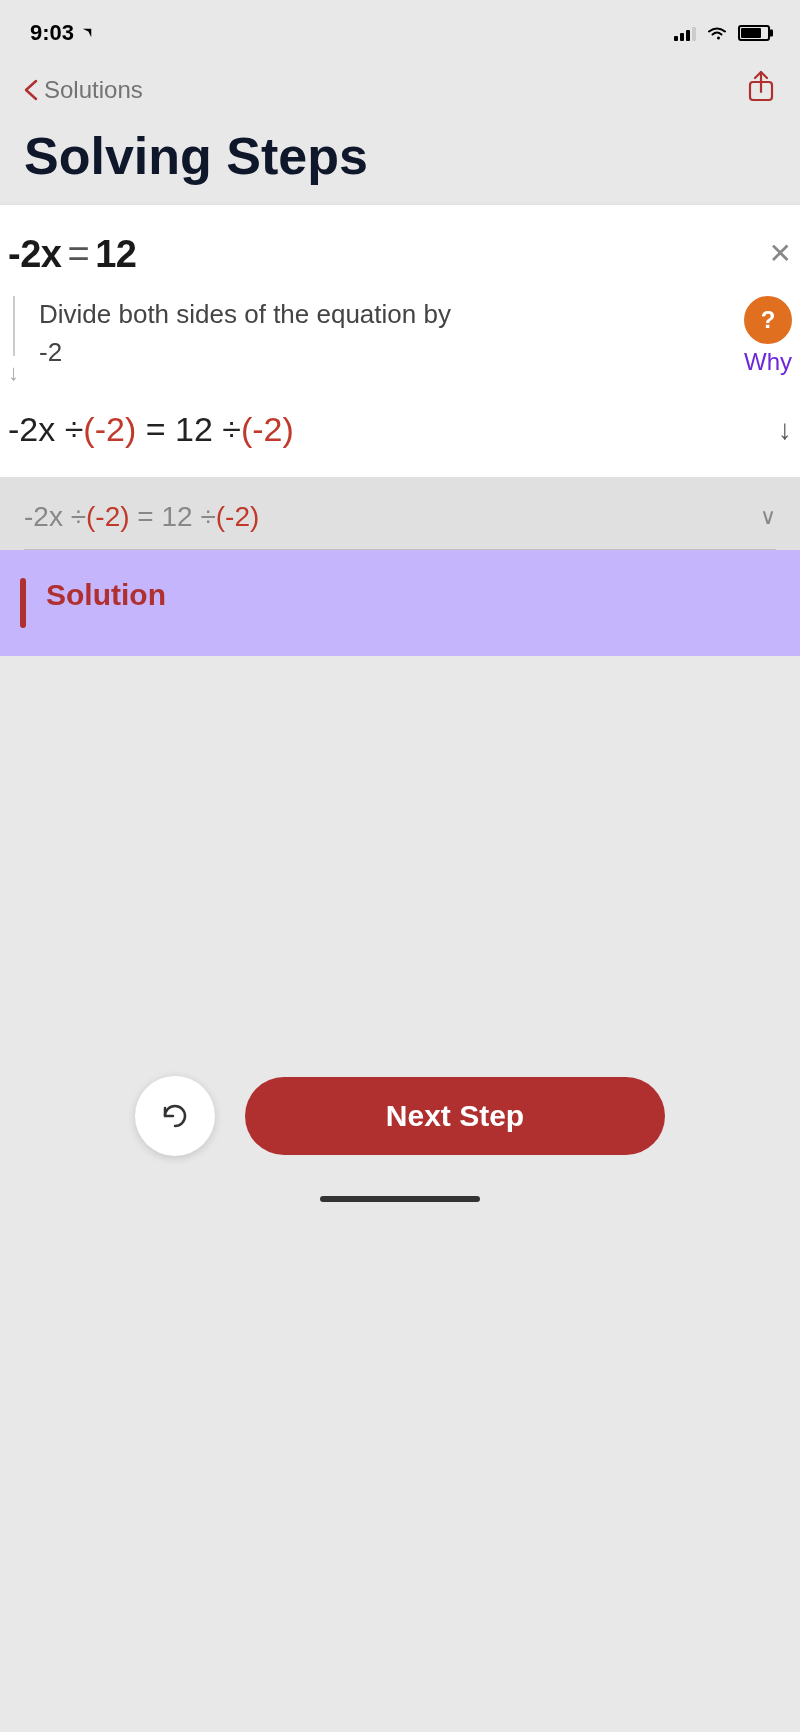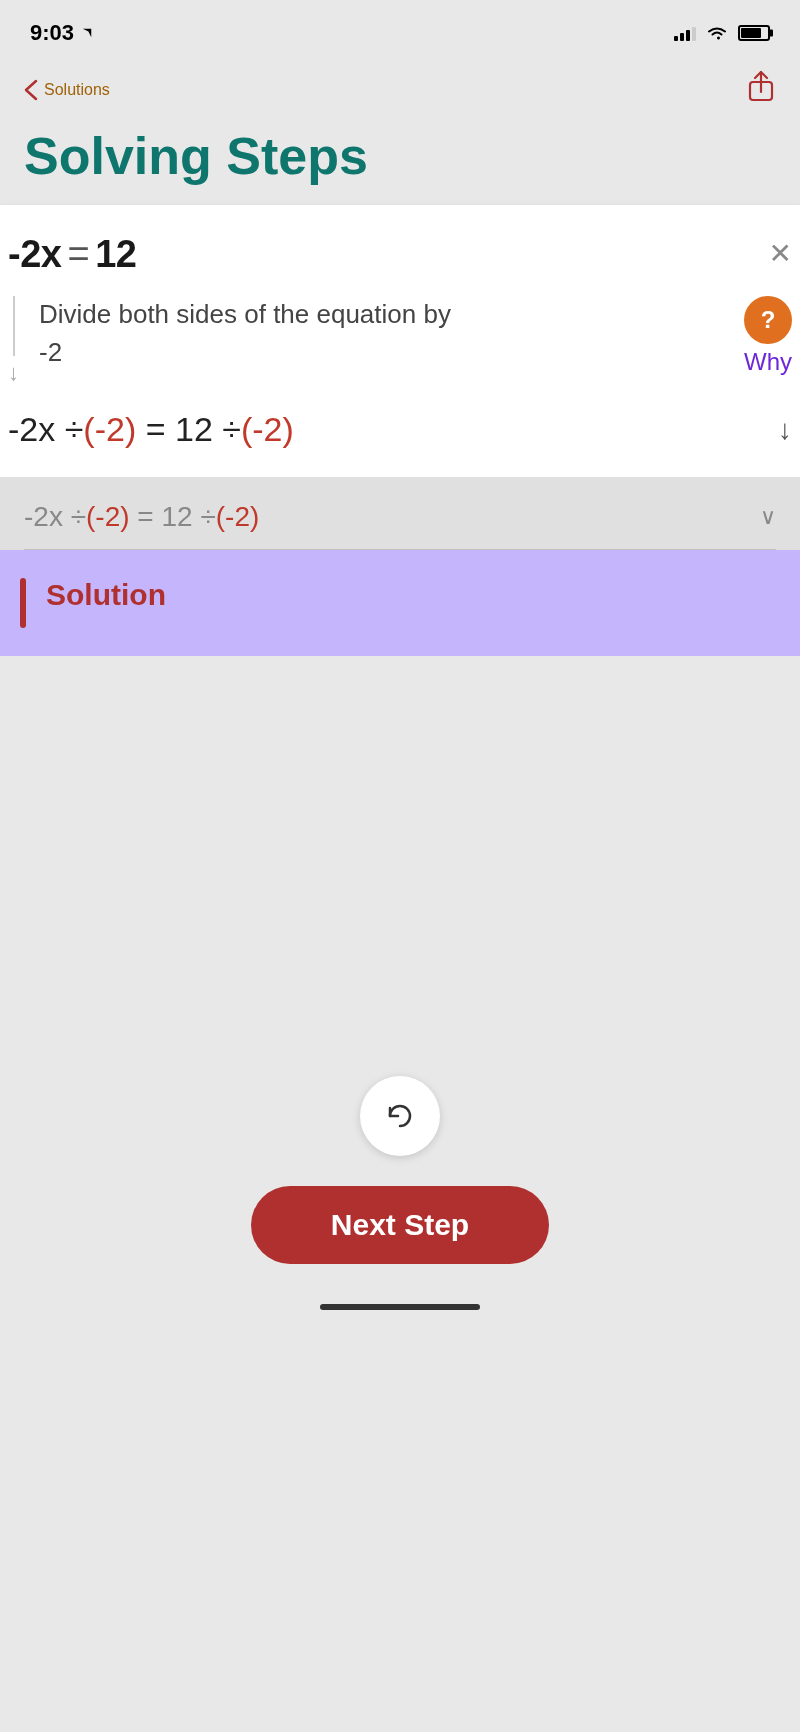--- a/index.html
+++ b/index.html
@@ -108,21 +108,21 @@
 
     
     .page-title-section {
       background: #e8e8e8;
       padding: 8px 24px 20px;
     }
 
     .page-title {
       font-size: 52px;
       font-weight: 800;
-      color: #0f766e;
+      color: #0f172a;
       line-height: 1.1;
     }
 
     
     .active-step-card {
       background: #fff;
       padding: 28px 8px 28px;
       margin-bottom: 0;
       box-shadow: 0 2px 8px rgba(0,0,0,0.08);
     }
@@ -310,21 +310,20 @@
 
     
     .bottom-bar {
       background: #e8e8e8;
       display: flex;
       align-items: center;
       justify-content: center;
       padding: 20px 24px 30px;
       gap: 30px;
       position: relative;
-      flex-direction: column;
     }
 
     .undo-btn {
       width: 80px;
       height: 80px;
       border-radius: 50%;
       background: #fff;
       display: flex;
       align-items: center;
       justify-content: center;
@@ -394,21 +393,21 @@
       <div class="battery-fill"></div>
     </div>
   </div>
 </div>
 
 <div class="nav-bar">
   <div class="back-button">
     <svg width="14" height="22" viewBox="0 0 14 22">
       <path d="M12 2 L2 11 L12 20" stroke="#b03030" stroke-width="2.5" fill="none" stroke-linecap="round" stroke-linejoin="round"></path>
     </svg>
-    <span style="font-size:16px; color:#a16207;">Solutions</span>
+    <span style="font-size:24px; color:#737373;">Solutions</span>
   </div>
   <div class="share-button">
     <svg width="30" height="34" viewBox="0 0 30 34">
       <rect x="4" y="12" width="22" height="18" rx="3" ry="3" stroke="#b03030" stroke-width="2.2" fill="none"></rect>
       <path d="M15 2 L15 22" stroke="#b03030" stroke-width="2.2" stroke-linecap="round"></path>
       <path d="M9 8 L15 2 L21 8" stroke="#b03030" stroke-width="2.2" fill="none" stroke-linecap="round" stroke-linejoin="round"></path>
     </svg>
   </div>
 </div>
 

